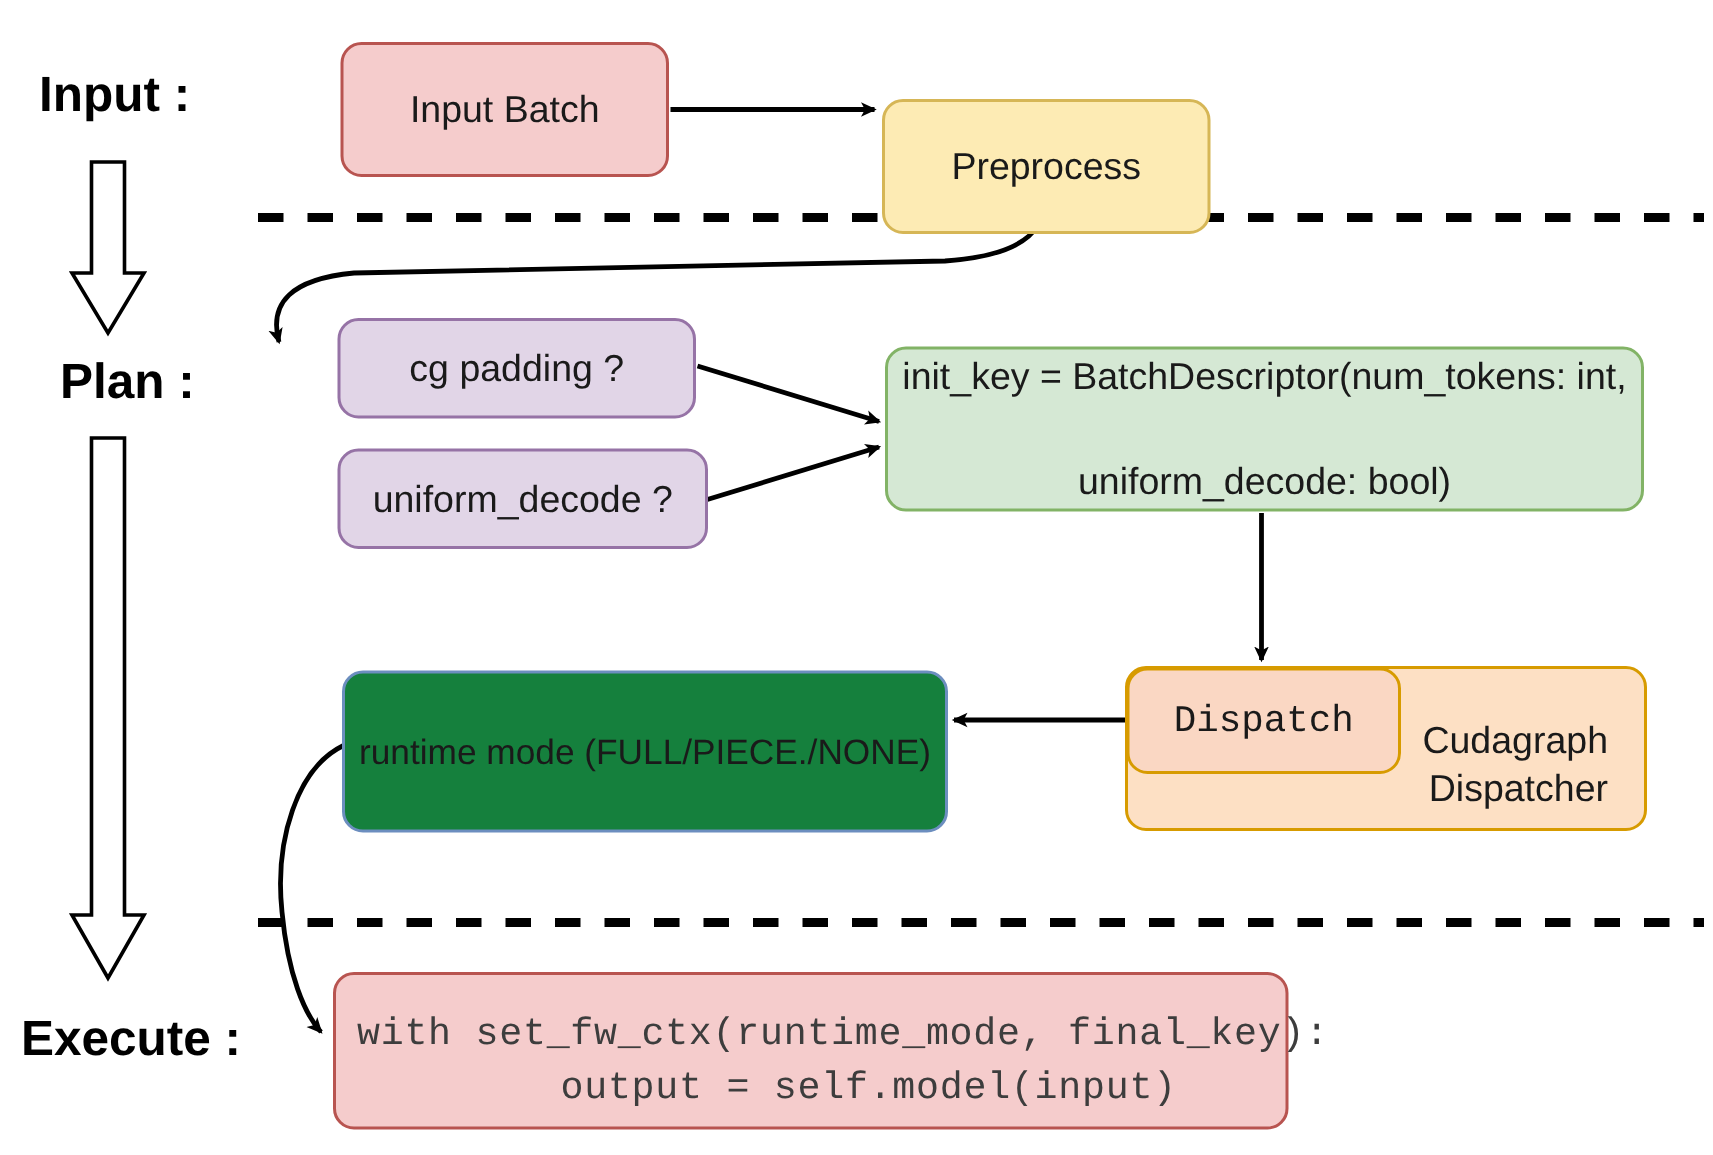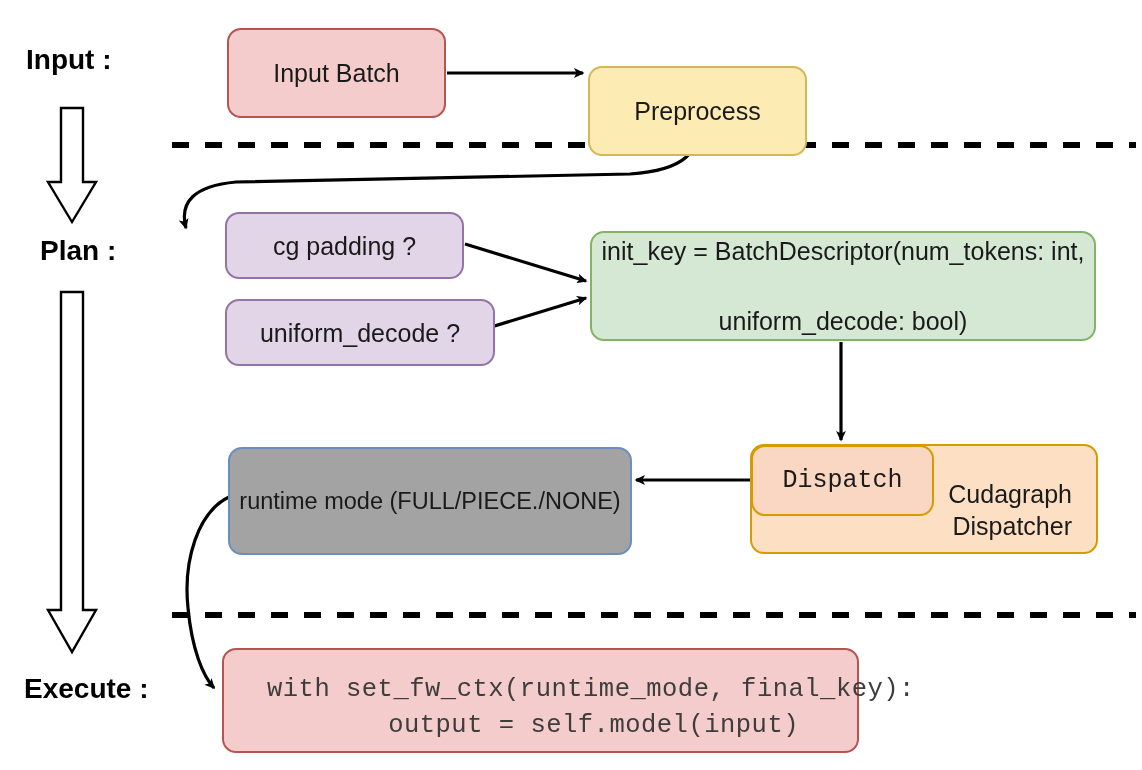--- a/index.html
+++ b/index.html
@@ -8,21 +8,21 @@
     font-family:"Liberation Sans",sans-serif;
     overflow:hidden;
     position:relative;
   }
   #stage{position:absolute;left:0;top:0;width:1142px;height:770px;}
   svg#wires{position:absolute;left:0;top:0;width:1142px;height:770px;pointer-events:none;}
 
   .stage-label{
     position:absolute;
     font-weight:bold;
-    font-size:28px;
+    font-size:33px;
     color:#000;
     font-family:"Liberation Sans",sans-serif;
     white-space:nowrap;
     letter-spacing:0px;
   }
 
   .node{
     position:absolute;
     box-sizing:border-box;
     border-radius:14px;
@@ -33,40 +33,39 @@
     text-align:center;
     font-size:25px;
     color:#1a1a1a;
     line-height:1.28;
     font-family:"Liberation Sans",sans-serif;
   }
   .node.pink{background:#f5cccc;border-color:#b85450;}
   .node.yellow{background:#fdebb4;border-color:#d6b656;}
   .node.purple{background:#e1d5e7;border-color:#9673a6;}
   .node.green{background:#d5e8d4;border-color:#82b366;gap:38px;}
-  .node.blue{background:#a3a3a3;border-color:#6c8ebf;}
+  .node.blue{background:#15803d;border-color:#6c8ebf;}
   .node.orange-outer{background:#fde0c4;border-color:#d79b00;}
   .node.orange-inner{background:#fad7c3;border-color:#d79b00;}
 
   .node.code{
     font-family:"DejaVu Serif",serif;
     font-size:0;
     display:block;
     padding:0;
   }
   .code-text{
     font-family:"Liberation Mono","DejaVu Sans Mono",monospace;
     font-size:25.5px;
     line-height:1.42;
     color:#3d3d3d;
     white-space:pre;
     display:block;
     padding:22px 0 0 14px;
     letter-spacing:0.5px;
-    margin-left:29px;
   }
 
   .node.green .green-l1{display:block;}
   .node.green .green-l2{display:block;}
 </style>
 </head>
 <body>
 
 <div id="stage">
 
@@ -97,35 +96,35 @@
 
     <line x1="841" y1="342" x2="841" y2="440" stroke="#000" stroke-width="3.2" marker-end="url(#ah)"></line>
 
     <line x1="750" y1="480" x2="636" y2="480" stroke="#000" stroke-width="3.2" marker-end="url(#ah)"></line>
 
     <path d="M229,497 C198,512 183,560 188,608 C192,650 203,676 214,688" fill="none" stroke="#000" stroke-width="3.2" marker-end="url(#ah)"></path>
   </svg>
 
   <div class="stage-label" style="left:26px;top:44px;">Input :</div>
   <div class="stage-label" style="left:40px;top:235px;">Plan :</div>
-  <div class="stage-label" style="left:24px;top:673px;">Execute :</div>
+  <div class="stage-label" style="left:14px;top:673px;">Execute :</div>
 
   <div class="node pink" style="left:227px;top:28px;width:219px;height:90px;">
     <span>Input Batch</span>
   </div>
 
   <div class="node yellow" style="left:588px;top:28px;width:219px;height:90px;margin-top:38px;">
     <span>Preprocess</span>
   </div>
 
   <div class="node purple" style="left:225px;top:212px;width:239px;height:67px;">
     <span>cg padding ?</span>
   </div>
 
-  <div class="node purple" style="left:225px;top:299px;width:270px;height:67px;">
+  <div class="node purple" style="left:225px;top:299px;width:247px;height:67px;">
     <span>uniform_decode ?</span>
   </div>
 
   <div class="node green" style="left:590px;top:231px;width:506px;height:110px;flex-direction:column;">
     <span class="green-l1">init_key = BatchDescriptor(num_tokens: int,</span>
     <span class="green-l2">uniform_decode: bool)</span>
   </div>
 
   <div class="node orange-outer" style="left:750px;top:444px;width:348px;height:110px;justify-content:flex-end;padding-right:24px;flex-direction:column;align-items:flex-end;">
     <span style="margin-top:8px;text-align:center;">Cudagraph</span>

